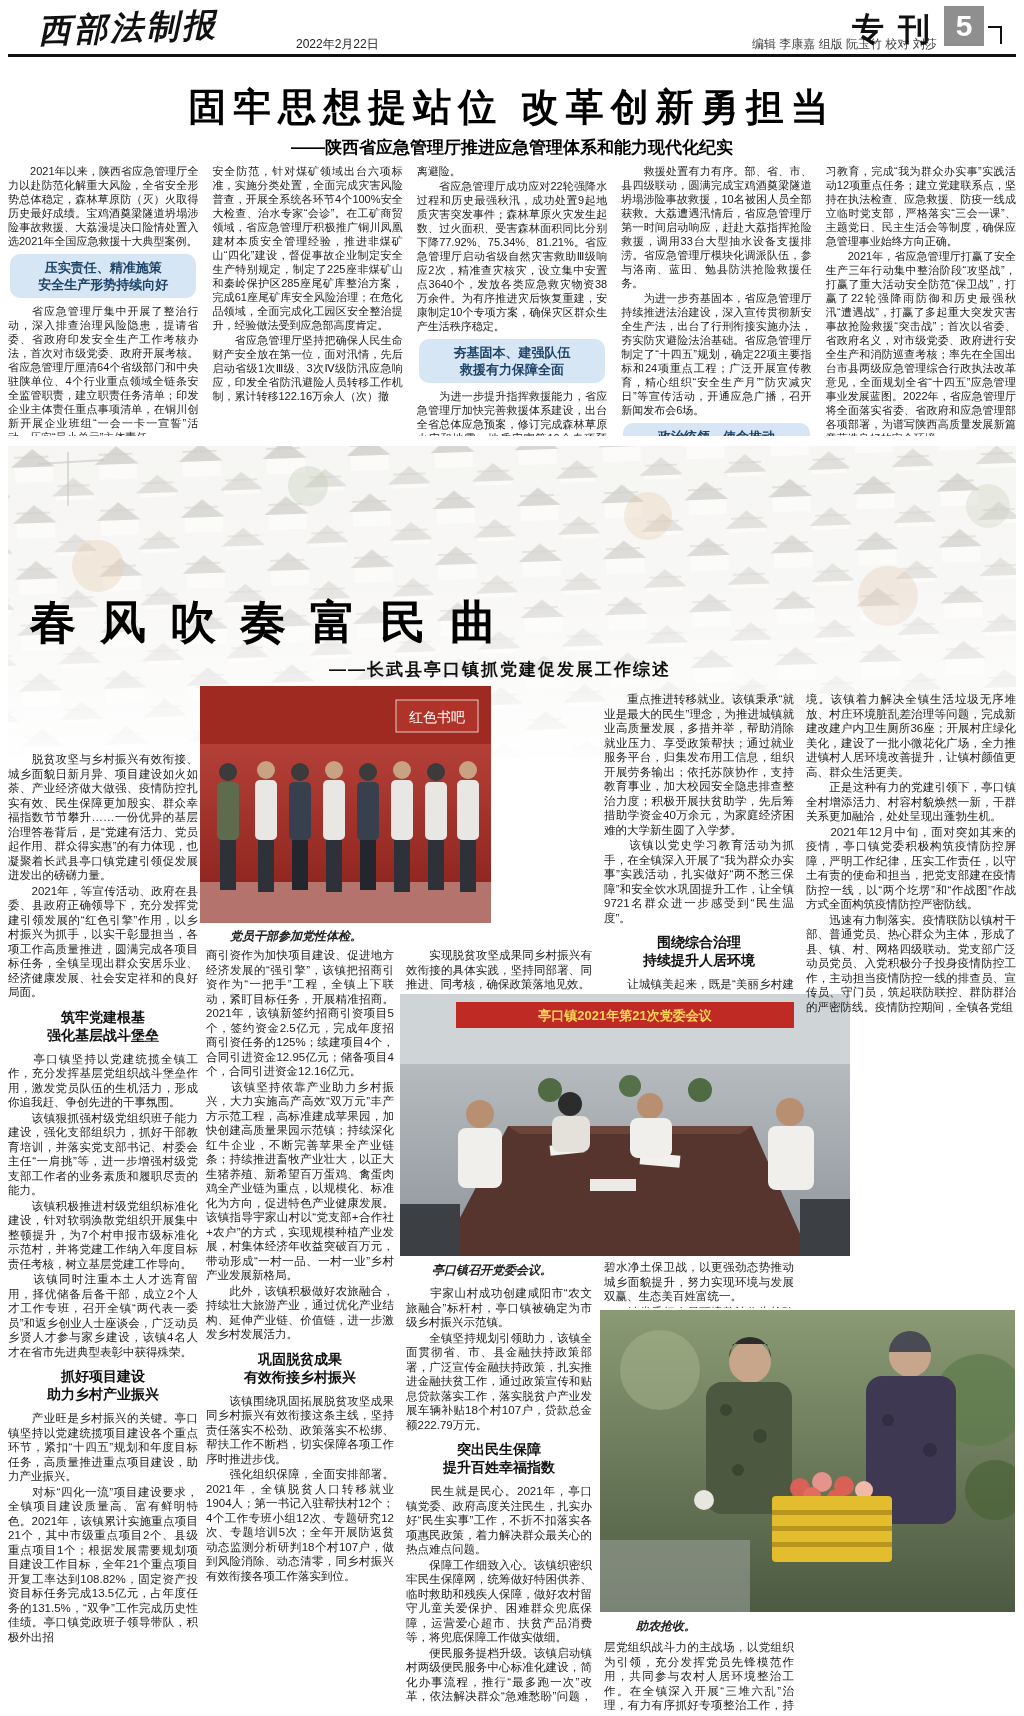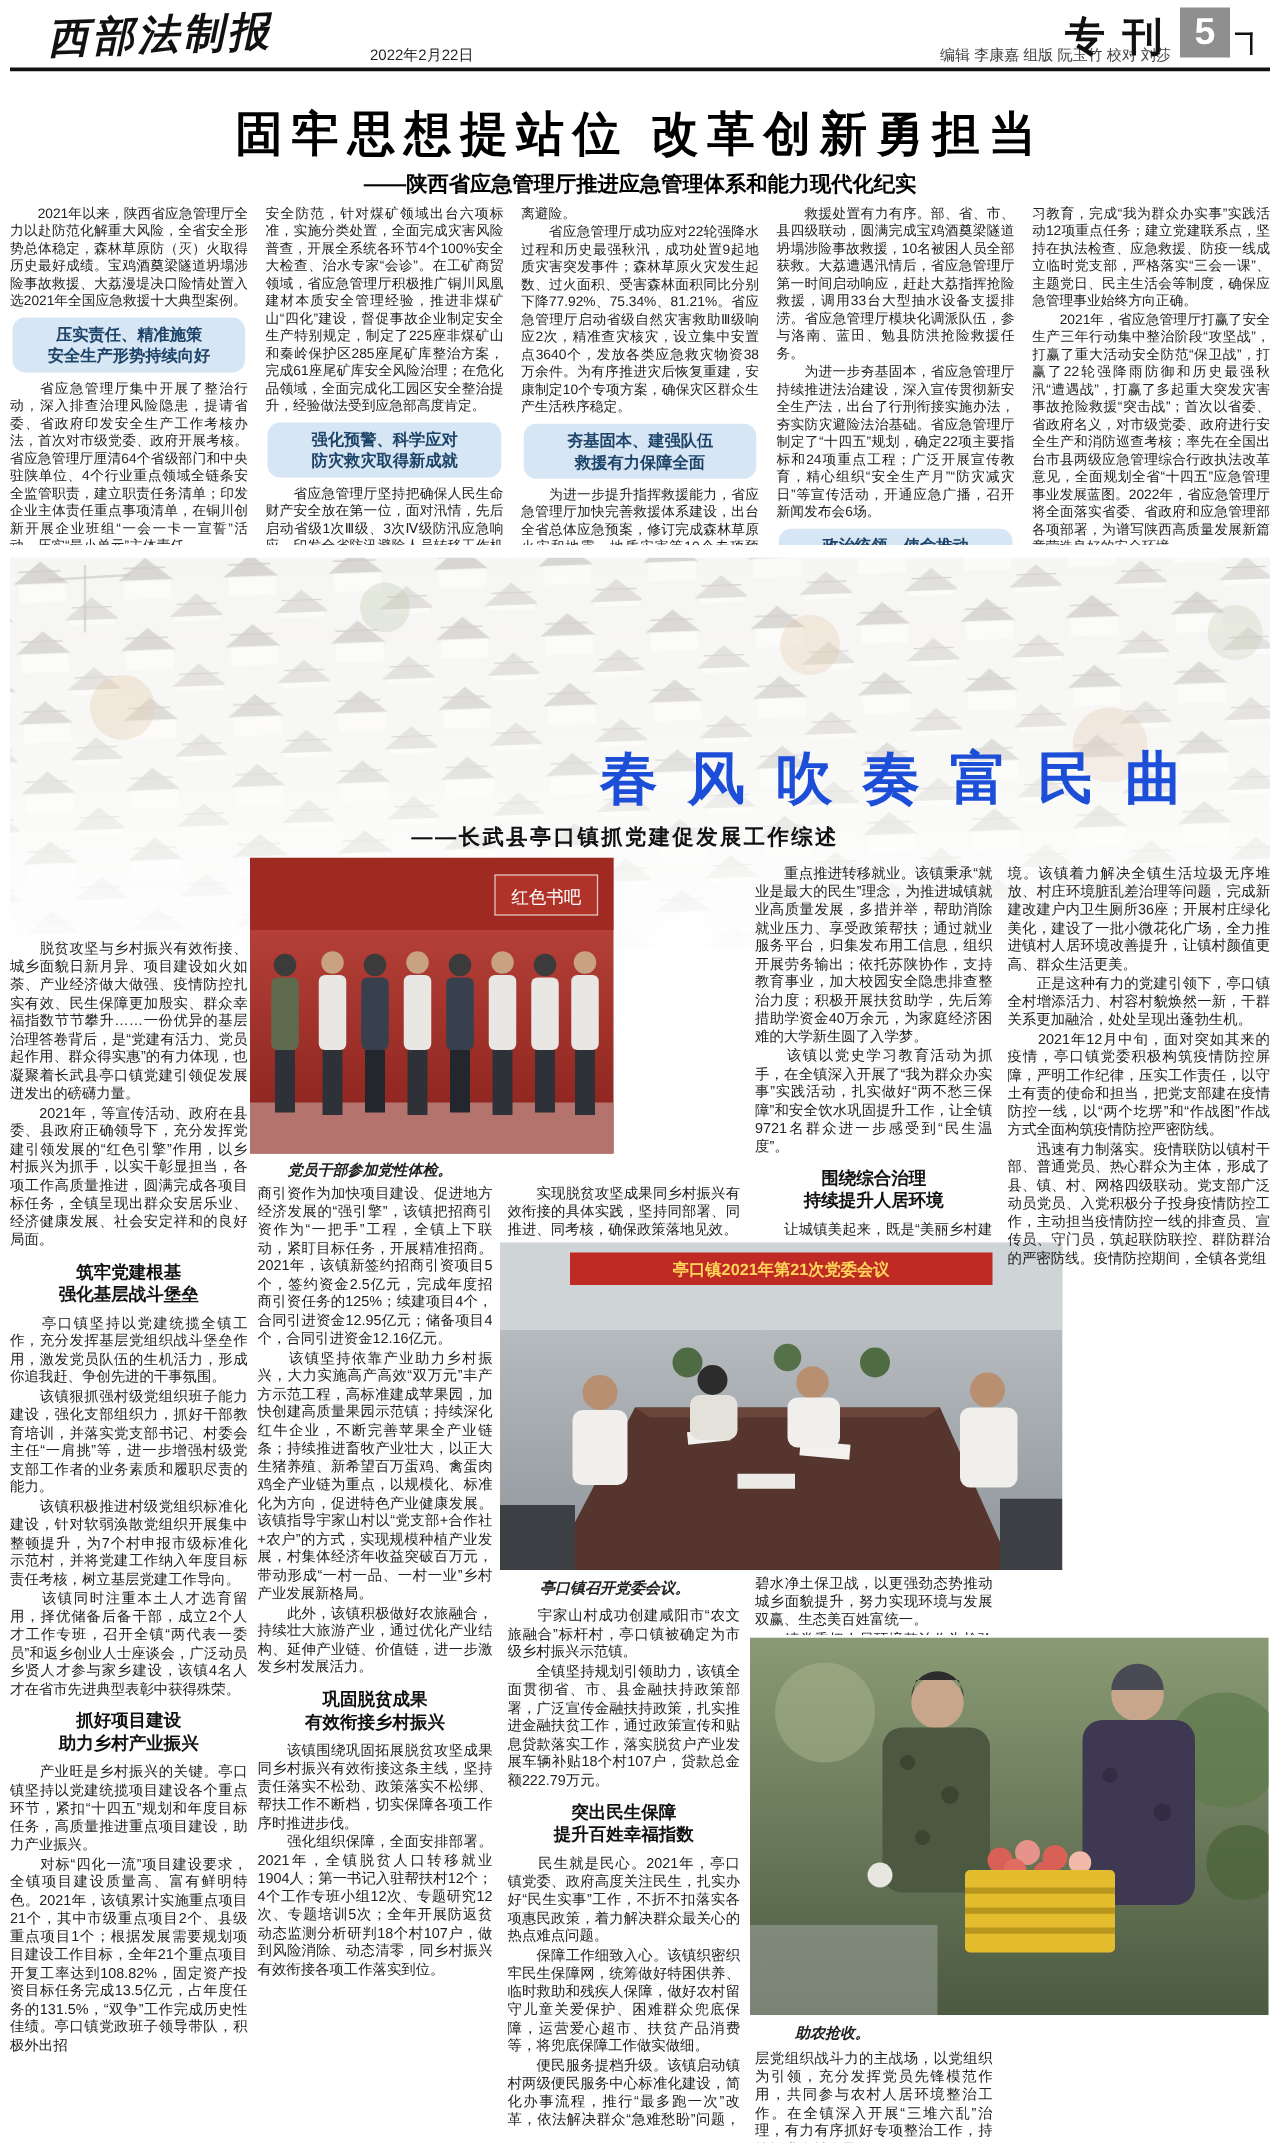--- a/index.html
+++ b/index.html
@@ -28,22 +28,22 @@
         text-align:justify;color:#222;}
   .para{margin:0 0 1px 0;}
   .subhead{text-align:center;font-weight:bold;white-space:pre-line;}
   .subhead.pill{background:#d7e6f4;color:#1d4468;border-radius:10px;
         padding:5px 18px;margin:6px 2px;font-size:13px;line-height:17px;}
   .subhead.plain{color:#111;font-size:14px;line-height:18px;margin:8px 0;}
   .byline-line{text-align:right;font-weight:bold;margin-top:8px;padding-right:6px;}
   
   .feature{position:absolute;left:8px;top:446px;width:1008px;height:312px;overflow:hidden;}
   .feature svg{display:block;}
-  .feature-title{position:absolute;left:30px;top:592px;width:940px;text-align:right;
-        font-size:46px;font-weight:900;letter-spacing:24px;color:#1d4ed8;}
+  .feature-title{position:absolute;left:30px;top:592px;width:940px;text-align:left;
+        font-size:46px;font-weight:900;letter-spacing:24px;color:#000000;}
   .feature-sub{position:absolute;left:30px;top:658px;width:940px;text-align:center;
         font-size:17px;font-weight:bold;letter-spacing:2px;color:#111;}
   
   .btext{position:absolute;overflow:hidden;font-size:11.5px;line-height:14.5px;
         text-align:justify;color:#222;}
   .photo{position:absolute;overflow:hidden;background:#ddd;}
   .caption{position:absolute;font-family:"DejaVu Serif",serif;font-style:italic;
         font-size:12px;font-weight:bold;color:#222;}
 </style>
 </head>
@@ -63,22 +63,20 @@
   <div class="deck">——陕西省应急管理厅推进应急管理体系和能力现代化纪实</div>
   <div class="topcols">
     <div class="col">
         <div class="para">　　2021年以来，陕西省应急管理厅全力以赴防范化解重大风险，全省安全形势总体稳定，森林草原防（灭）火取得历史最好成绩。宝鸡酒奠梁隧道坍塌涉险事故救援、大荔漫堤决口险情处置入选2021年全国应急救援十大典型案例。</div>
         <div class="subhead pill">压实责任、精准施策
 安全生产形势持续向好</div>
         <div class="para">　　省应急管理厅集中开展了整治行动，深入排查治理风险隐患，提请省委、省政府印发安全生产工作考核办法，首次对市级党委、政府开展考核。省应急管理厅厘清64个省级部门和中央驻陕单位、4个行业重点领域全链条安全监管职责，建立职责任务清单；印发企业主体责任重点事项清单，在铜川创新开展企业班组“一会一卡一宣誓”活动，压实“最小单元”主体责任。</div>
       </div>
     <div class="col">
         <div class="para">安全防范，针对煤矿领域出台六项标准，实施分类处置，全面完成灾害风险普查，开展全系统各环节4个100%安全大检查、治水专家“会诊”。在工矿商贸领域，省应急管理厅积极推广铜川凤凰建材本质安全管理经验，推进非煤矿山“四化”建设，督促事故企业制定安全生产特别规定，制定了225座非煤矿山和秦岭保护区285座尾矿库整治方案，完成61座尾矿库安全风险治理；在危化品领域，全面完成化工园区安全整治提升，经验做法受到应急部高度肯定。</div>
-        <div class="subhead pill">强化预警、科学应对
-防灾救灾取得新成就</div>
         <div class="para">　　省应急管理厅坚持把确保人民生命财产安全放在第一位，面对汛情，先后启动省级1次Ⅲ级、3次Ⅳ级防汛应急响应，印发全省防汛避险人员转移工作机制，累计转移122.16万余人（次）撤</div>
       </div>
     <div class="col">
         <div class="para">离避险。</div>
         <div class="para">　　省应急管理厅成功应对22轮强降水过程和历史最强秋汛，成功处置9起地质灾害突发事件；森林草原火灾发生起数、过火面积、受害森林面积同比分别下降77.92%、75.34%、81.21%。省应急管理厅启动省级自然灾害救助Ⅲ级响应2次，精准查灾核灾，设立集中安置点3640个，发放各类应急救灾物资38万余件。为有序推进灾后恢复重建，安康制定10个专项方案，确保灾区群众生产生活秩序稳定。</div>
         <div class="subhead pill">夯基固本、建强队伍
 救援有力保障全面</div>
         <div class="para">　　为进一步提升指挥救援能力，省应急管理厅加快完善救援体系建设，出台全省总体应急预案，修订完成森林草原火灾和地震、地质灾害等10个专项预案，建成27支省级、239支市县级应急救援队伍。</div>
       </div>
     <div class="col">

